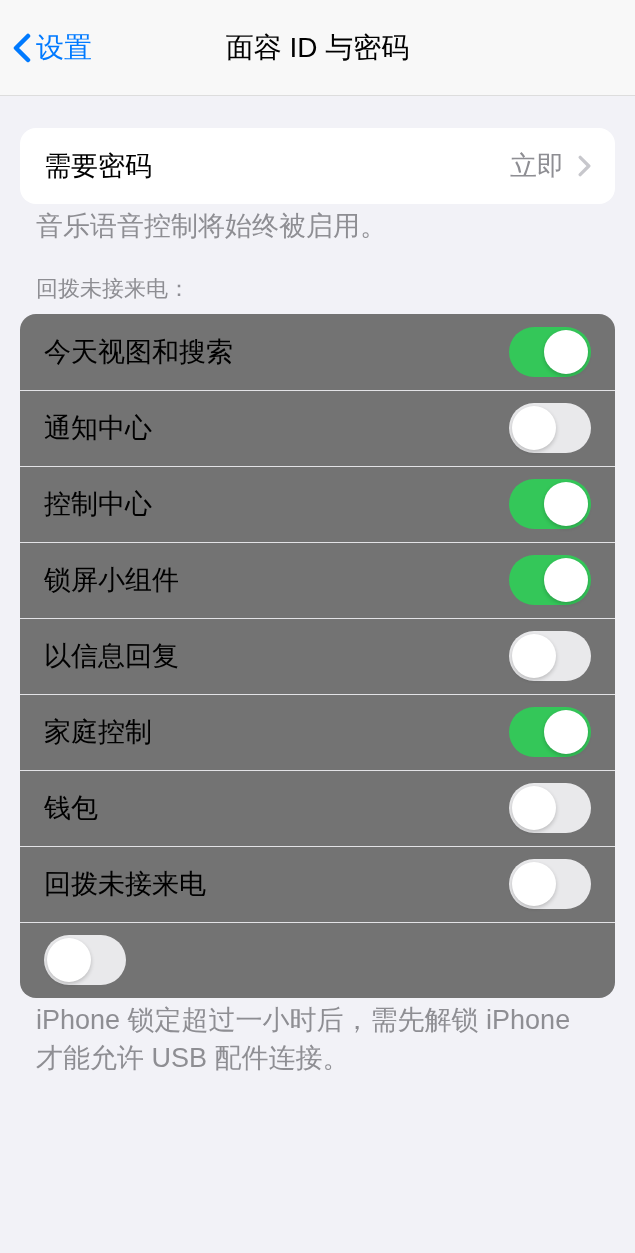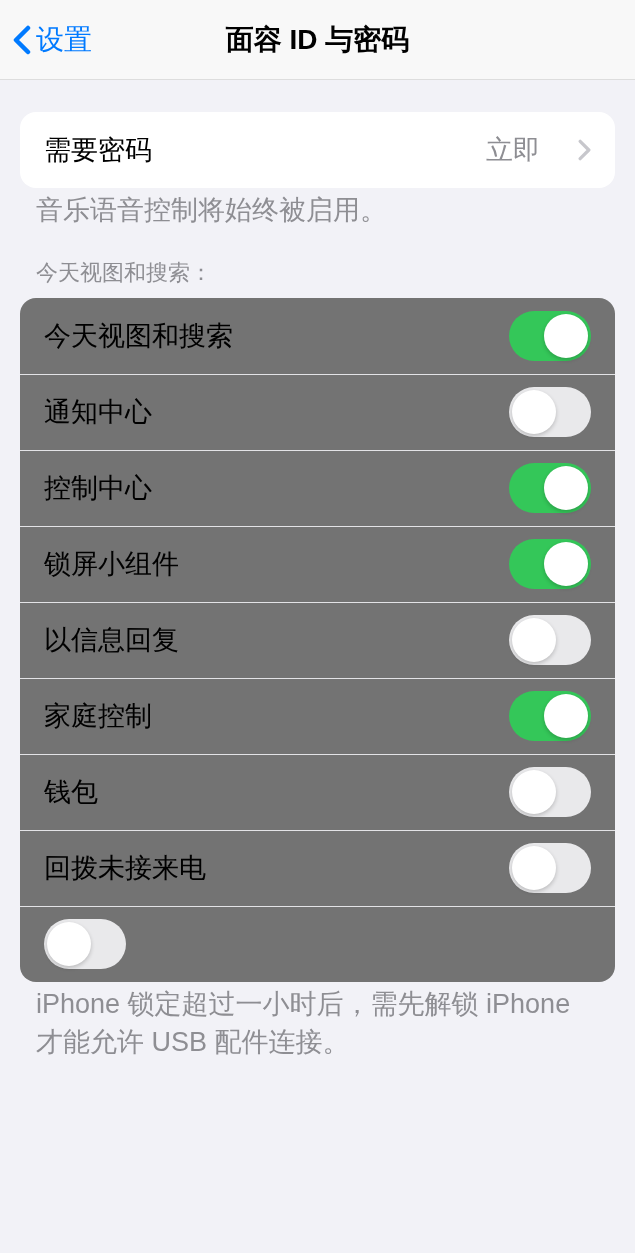--- a/index.html
+++ b/index.html
@@ -9,21 +9,21 @@
       -webkit-font-smoothing: antialiased;
     }
     body {
       font-family: -apple-system, "SF Pro Text", "Helvetica Neue", Arial, sans-serif;
       background: #f2f2f7;
       width: 635px;
       height: 1253px;
       overflow: hidden;
     }
     .nav-bar {
-      height: 80px;
+      height: 96px;
       background: #f8f8f8;
       border-bottom: 1px solid #ddd;
       display: flex;
       align-items: center;
       position: relative;
       padding: 0 12px;
     }
     .back-button {
       display: flex;
       align-items: center;
@@ -41,21 +41,21 @@
     }
     .back-chevron svg {
       width: 18px;
       height: 30px;
     }
     .nav-title {
       position: absolute;
       left: 50%;
       transform: translateX(-50%);
       font-size: 28px;
-      font-weight: 700;
+      font-weight: 400;
       color: #000;
     }
     .content {
       padding: 0;
     }
     .group {
       margin: 32px 20px 0 20px;
       background: #fff;
       border-radius: 16px;
       overflow: hidden;
@@ -89,21 +89,20 @@
     }
     .row-label {
       font-size: 27px;
       color: #000;
     }
     .row-value {
       font-size: 27px;
       color: #8e8e93;
       display: flex;
       align-items: center;
-      gap: 24px;
     }
     .disclosure {
       margin-left: 14px;
       display: flex;
       align-items: center;
     }
     .disclosure svg {
       width: 13px;
       height: 22px;
     }
@@ -180,21 +179,21 @@
           <svg viewBox="0 0 12 20" fill="none">
               <path d="M2 2 L10 10 L2 18" stroke="#c7c7cc" stroke-width="3" stroke-linecap="round" stroke-linejoin="round"></path>
             </svg>
         </span>
       </span>
     </div>
   </div>
 
   <div class="footer-text">音乐语音控制将始终被启用。</div>
 
-  <div class="header-text">今天视图和搜索：</div>
+  <div class="header-text">回拨未接来电：</div>
 
   <div class="group-list" id="lock-access-list">
       <div class="row">
         <span class="row-label">今天视图和搜索</span>
         <div class="switch on">
           <div class="switch-knob"></div>
         </div>
       </div>
       <div class="row">
         <span class="row-label">通知中心</span>

